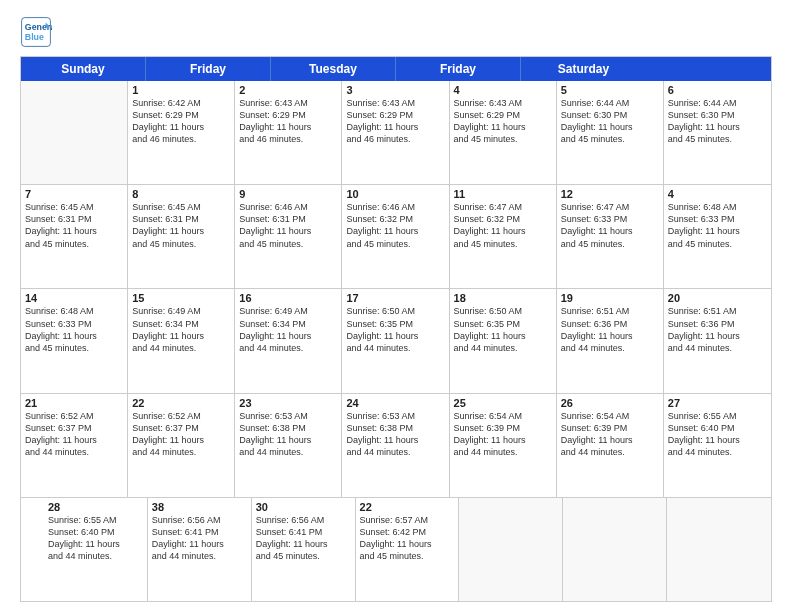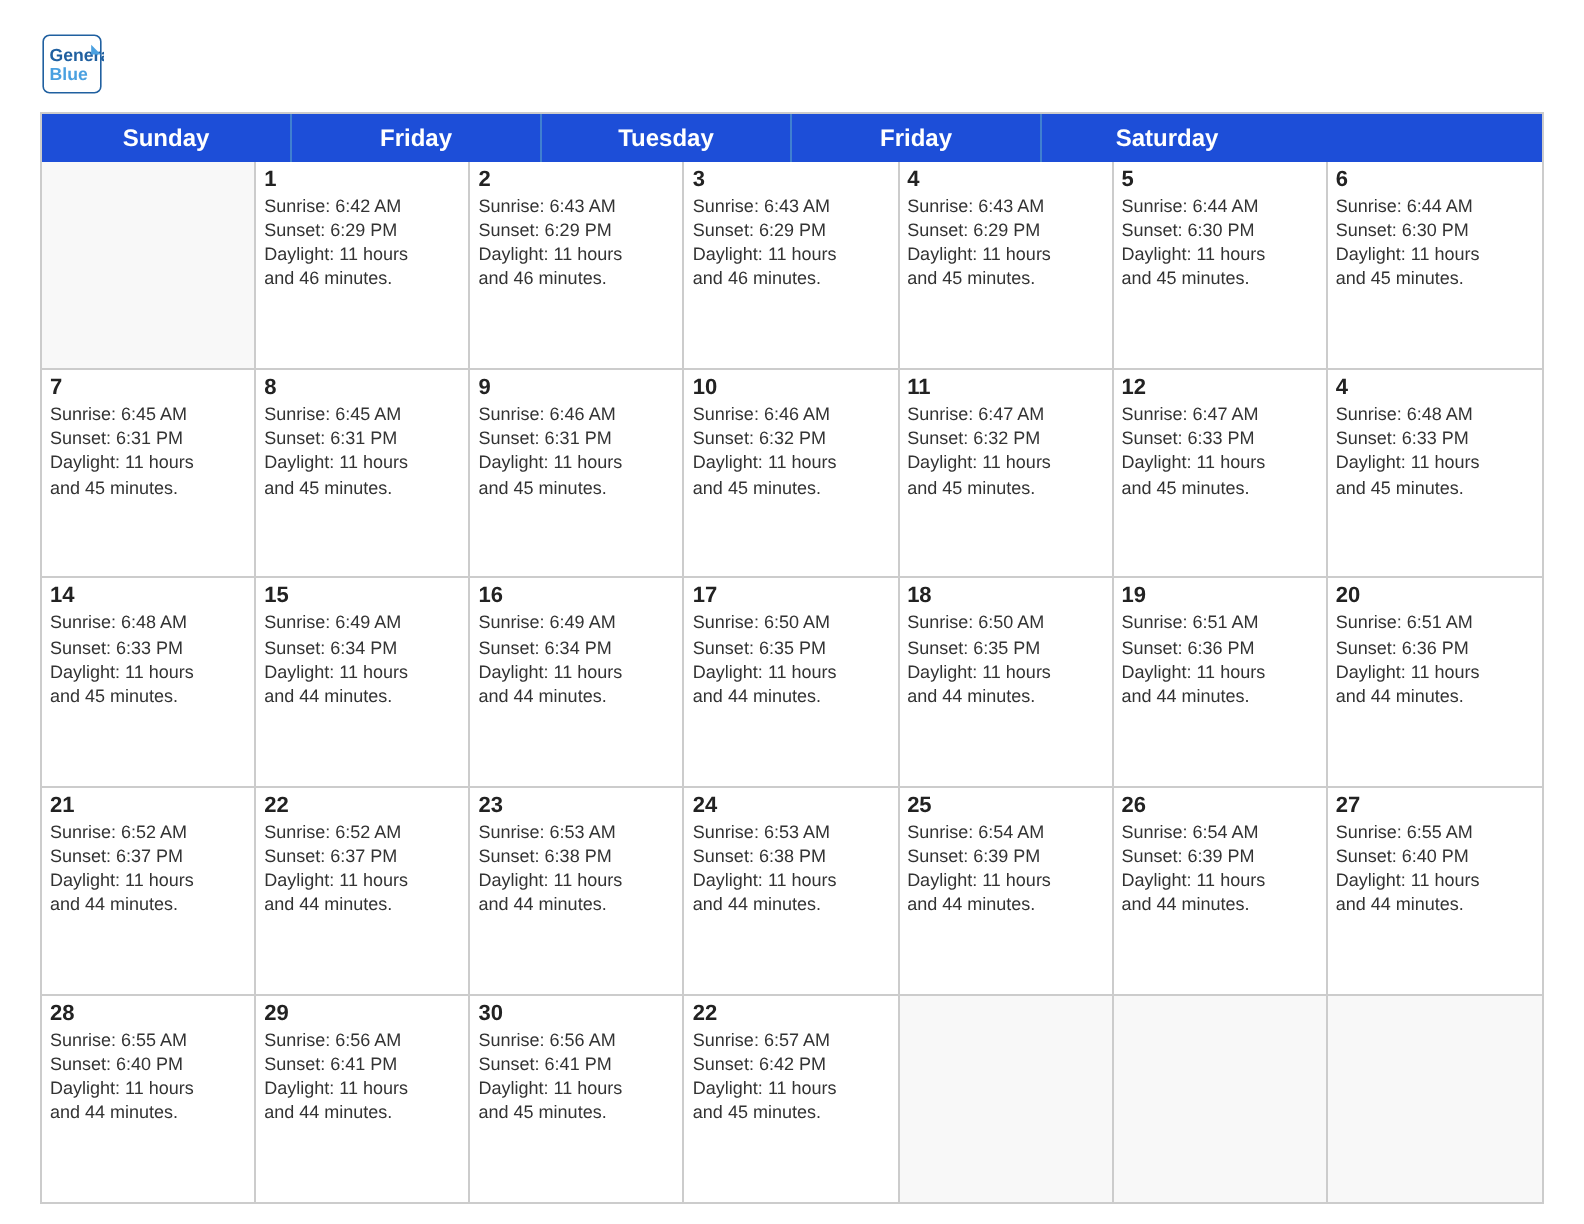--- a/index.html
+++ b/index.html
@@ -69,21 +69,21 @@
       flex: 1;
       display: flex;
       flex-direction: column;
     }
     .cal-row {
       display: grid;
       grid-template-columns: repeat(7, 1fr);
       flex: 1;
       border-bottom: 1px solid #ccc;
     }
-    .cal-row:last-child { border-bottom: none; }
+    .cal-row:last-child { border-bottom: none; margin-left: 23px; }
     .cal-cell {
       border-right: 1px solid #ccc;
       padding: 3px 4px;
       font-size: 9.5px;
       color: #333;
       background: #fff;
       min-height: 0;
     }
     .cal-cell:last-child { border-right: none; }
     .cal-cell.empty { background: #f8f8f8; }
@@ -327,21 +327,21 @@
         </div>
         <div class="cal-row">
           <div class="cal-cell">
             <div class="day-num">28</div>
             <div class="cell-text" style="white-space: pre-line;">Sunrise: 6:55 AM
 Sunset: 6:40 PM
 Daylight: 11 hours
 and 44 minutes.</div>
           </div>
           <div class="cal-cell">
-            <div class="day-num">29</div>
+            <div class="day-num">38</div>
             <div class="cell-text" style="white-space: pre-line;">Sunrise: 6:56 AM
 Sunset: 6:41 PM
 Daylight: 11 hours
 and 44 minutes.</div>
           </div>
           <div class="cal-cell">
             <div class="day-num">30</div>
             <div class="cell-text" style="white-space: pre-line;">Sunrise: 6:56 AM
 Sunset: 6:41 PM
 Daylight: 11 hours

